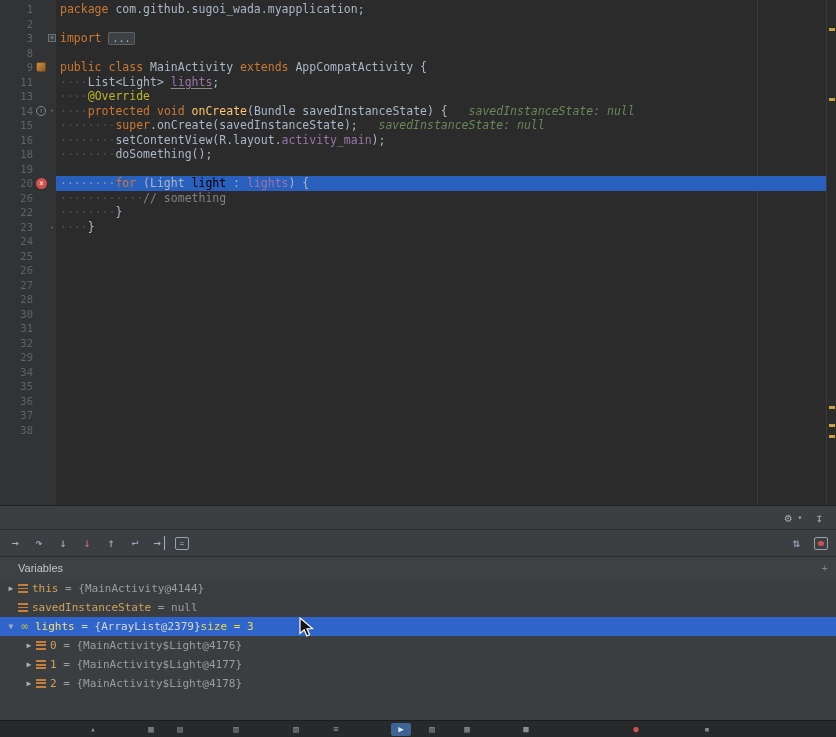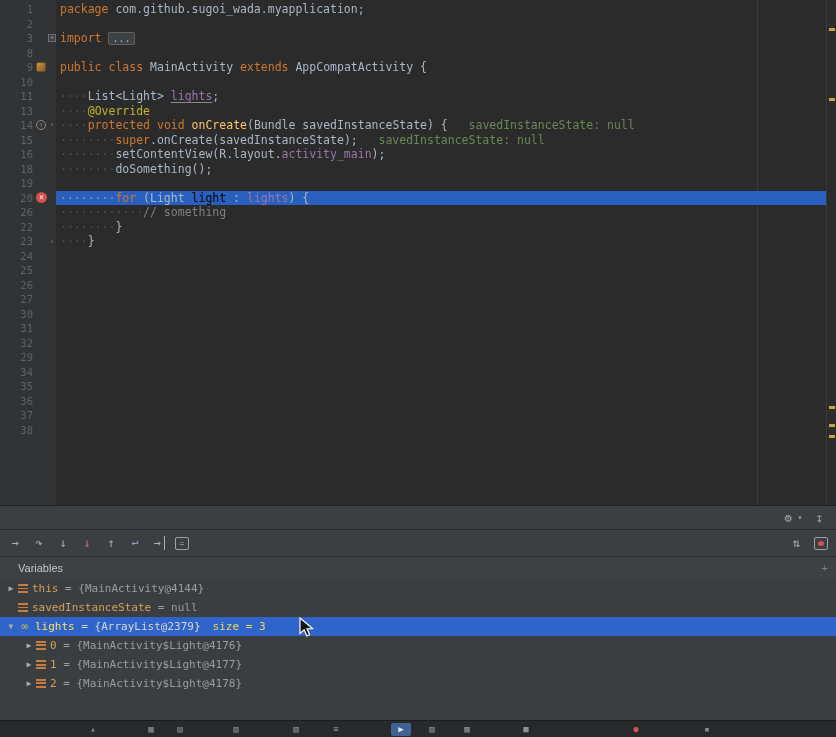--- a/index.html
+++ b/index.html
@@ -21,21 +21,21 @@
   .exec .s-ws{color:#7f9cc6}
 
   .s-kw{color:#cc7832}
   .s-pl{color:#a9b7c6}
   .s-fld{color:#9876aa}
   .s-fldul{color:#9876aa;text-decoration:underline;text-underline-offset:2px;text-decoration-color:#8a8a8a}
   .s-fldit{color:#9876aa;}
   .s-mth{color:#ffc66b}
   .s-ann{color:#bbb529}
   .s-cmt{color:#808080}
-  .s-hint{color:#6a8759;}
+  .s-hint{color:#6a8759;font-style:italic}
   .s-ws{color:#4d5255}
   .s-foldbox{background:#3d4143;border:1px solid #5c6164;border-radius:2px;padding:0 3px;color:#a9b7c6;font-size:10px}
 
   .ic-class{position:absolute;left:0;top:2px;width:10px;height:10px;border-radius:2px;
     background:linear-gradient(135deg,#cf9244,#8a5a28);border:1px solid #6e4c22}
   .ic-override{position:absolute;left:0;top:2px;width:10px;height:10px;border:1px solid #8a8a8a;
     border-radius:50%;color:#8a8a8a;font-size:7px;line-height:8px;text-align:center}
   .ic-breakpoint{position:absolute;left:0;top:1.5px;width:11px;height:11px;background:#d64f4f;
     border-radius:50%;color:#f3dcdc;font-size:8px;line-height:11px;text-align:center;font-weight:bold}
   .plus{display:inline-block;width:8px;height:8px;border:1px solid #6a7074;background:#3c4042;
@@ -68,21 +68,21 @@
   .trow{display:flex;align-items:center;height:19px;color:#9c9c9c;white-space:pre}
   .trow.sel{background:#2f65ca}
   .arrow{width:14px;flex:none;text-align:center;color:#a7adb3;font-size:8px}
   .vicon{width:13px;height:10px;flex:none;margin-right:4px}
   .bars{background:repeating-linear-gradient(to bottom,#c77d3c 0 2px,transparent 2px 3.5px);height:9.5px;width:10px}
   .winf{color:#b9b94a;font-size:11px;line-height:10px;text-align:center}
   .vname{color:#d0a25c}
   .sel .vname{color:#ffdf6b}
   .vvalue{color:#9c9c9c}
   .sel .vvalue{color:#d8d8d8}
-  .vextra{color:#cbb832;margin-left:12px}
+  .vextra{color:#cbb832;margin-left:0}
   .sel .vextra{color:#ecd94e}
 
   
   .bbar{position:absolute;left:0;right:0;bottom:0;height:17px;background:#27292b;border-top:1px solid #1b1c1e}
   .bbi{position:absolute;top:2px;width:16px;height:13px;color:#8a8f94;font-size:9px;line-height:13px;
     text-align:center;border-radius:2px}
   .bbi.sel{background:#3e6395;color:#dbe5f1;width:20px}
   .bbi.red{color:#d25252}
 
   .cursor{position:absolute;left:299px;top:617px;z-index:30}
@@ -91,36 +91,36 @@
 <body>
 
 <div class="editor">
   <div class="guide"></div>
   <div class="lines">
       <div class="line"><span class="ln">1</span><span class="gico"></span><span class="gfold"></span><span class="code"><span class="s-kw">package</span><span class="s-pl"> com.github.sugoi_wada.myapplication;</span></span></div>
       <div class="line"><span class="ln">2</span><span class="gico"></span><span class="gfold"></span><span class="code"></span></div>
       <div class="line"><span class="ln">3</span><span class="gico"></span><span class="gfold"><span class="plus">+</span></span><span class="code"><span class="s-kw">import</span><span class="s-pl"> </span><span class="s-foldbox">...</span></span></div>
       <div class="line"><span class="ln">8</span><span class="gico"></span><span class="gfold"></span><span class="code"></span></div>
       <div class="line"><span class="ln">9</span><span class="gico"><span class="ic-class"></span></span><span class="gfold"></span><span class="code"><span class="s-kw">public</span><span class="s-pl"> </span><span class="s-kw">class</span><span class="s-pl"> MainActivity </span><span class="s-kw">extends</span><span class="s-pl"> AppCompatActivity {</span></span></div>
-      <div class="line"><span class="ln">10</span><span class="gico"></span><span class="gfold"></span><span class="code"></span></div>
       <div class="line"><span class="ln">11</span><span class="gico"></span><span class="gfold"></span><span class="code"><span class="s-ws">····</span><span class="s-pl">List&lt;Light&gt; </span><span class="s-fldul">lights</span><span class="s-pl">;</span></span></div>
       <div class="line"><span class="ln">13</span><span class="gico"></span><span class="gfold"></span><span class="code"><span class="s-ws">····</span><span class="s-ann">@Override</span></span></div>
       <div class="line"><span class="ln">14</span><span class="gico"><span class="ic-override">↑</span></span><span class="gfold">▾</span><span class="code"><span class="s-ws">····</span><span class="s-kw">protected</span><span class="s-pl"> </span><span class="s-kw">void</span><span class="s-pl"> </span><span class="s-mth">onCreate</span><span class="s-pl">(Bundle savedInstanceState) { </span><span class="s-hint">  savedInstanceState: null</span></span></div>
       <div class="line"><span class="ln">15</span><span class="gico"></span><span class="gfold"></span><span class="code"><span class="s-ws">········</span><span class="s-kw">super</span><span class="s-pl">.onCreate(savedInstanceState); </span><span class="s-hint">  savedInstanceState: null</span></span></div>
       <div class="line"><span class="ln">16</span><span class="gico"></span><span class="gfold"></span><span class="code"><span class="s-ws">········</span><span class="s-pl">setContentView(R.layout.</span><span class="s-fldit">activity_main</span><span class="s-pl">);</span></span></div>
       <div class="line"><span class="ln">18</span><span class="gico"></span><span class="gfold"></span><span class="code"><span class="s-ws">········</span><span class="s-pl">doSomething();</span></span></div>
       <div class="line"><span class="ln">19</span><span class="gico"></span><span class="gfold"></span><span class="code"></span></div>
       <div class="line exec"><span class="ln">20</span><span class="gico"><span class="ic-breakpoint">×</span></span><span class="gfold"></span><span class="code"><span class="s-ws">········</span><span class="s-kw">for</span><span class="s-pl"> (Light </span><span class="s-ul">light</span><span class="s-pl"> : </span><span class="s-fld">lights</span><span class="s-pl">) {</span></span></div>
       <div class="line"><span class="ln">26</span><span class="gico"></span><span class="gfold"></span><span class="code"><span class="s-ws">············</span><span class="s-cmt">// something</span></span></div>
       <div class="line"><span class="ln">22</span><span class="gico"></span><span class="gfold"></span><span class="code"><span class="s-ws">········</span><span class="s-pl">}</span></span></div>
       <div class="line"><span class="ln">23</span><span class="gico"></span><span class="gfold">▴</span><span class="code"><span class="s-ws">····</span><span class="s-pl">}</span></span></div>
       <div class="line"><span class="ln">24</span><span class="gico"></span><span class="gfold"></span><span class="code"></span></div>
       <div class="line"><span class="ln">25</span><span class="gico"></span><span class="gfold"></span><span class="code"></span></div>
       <div class="line"><span class="ln">26</span><span class="gico"></span><span class="gfold"></span><span class="code"></span></div>
       <div class="line"><span class="ln">27</span><span class="gico"></span><span class="gfold"></span><span class="code"></span></div>
+      <div class="line"><span class="ln">28</span><span class="gico"></span><span class="gfold"></span><span class="code"></span></div>
       <div class="line"><span class="ln">30</span><span class="gico"></span><span class="gfold"></span><span class="code"></span></div>
       <div class="line"><span class="ln">31</span><span class="gico"></span><span class="gfold"></span><span class="code"></span></div>
       <div class="line"><span class="ln">32</span><span class="gico"></span><span class="gfold"></span><span class="code"></span></div>
       <div class="line"><span class="ln">29</span><span class="gico"></span><span class="gfold"></span><span class="code"></span></div>
       <div class="line"><span class="ln">34</span><span class="gico"></span><span class="gfold"></span><span class="code"></span></div>
       <div class="line"><span class="ln">35</span><span class="gico"></span><span class="gfold"></span><span class="code"></span></div>
       <div class="line"><span class="ln">36</span><span class="gico"></span><span class="gfold"></span><span class="code"></span></div>
       <div class="line"><span class="ln">37</span><span class="gico"></span><span class="gfold"></span><span class="code"></span></div>
       <div class="line"><span class="ln">38</span><span class="gico"></span><span class="gfold"></span><span class="code"></span></div>
     </div>

